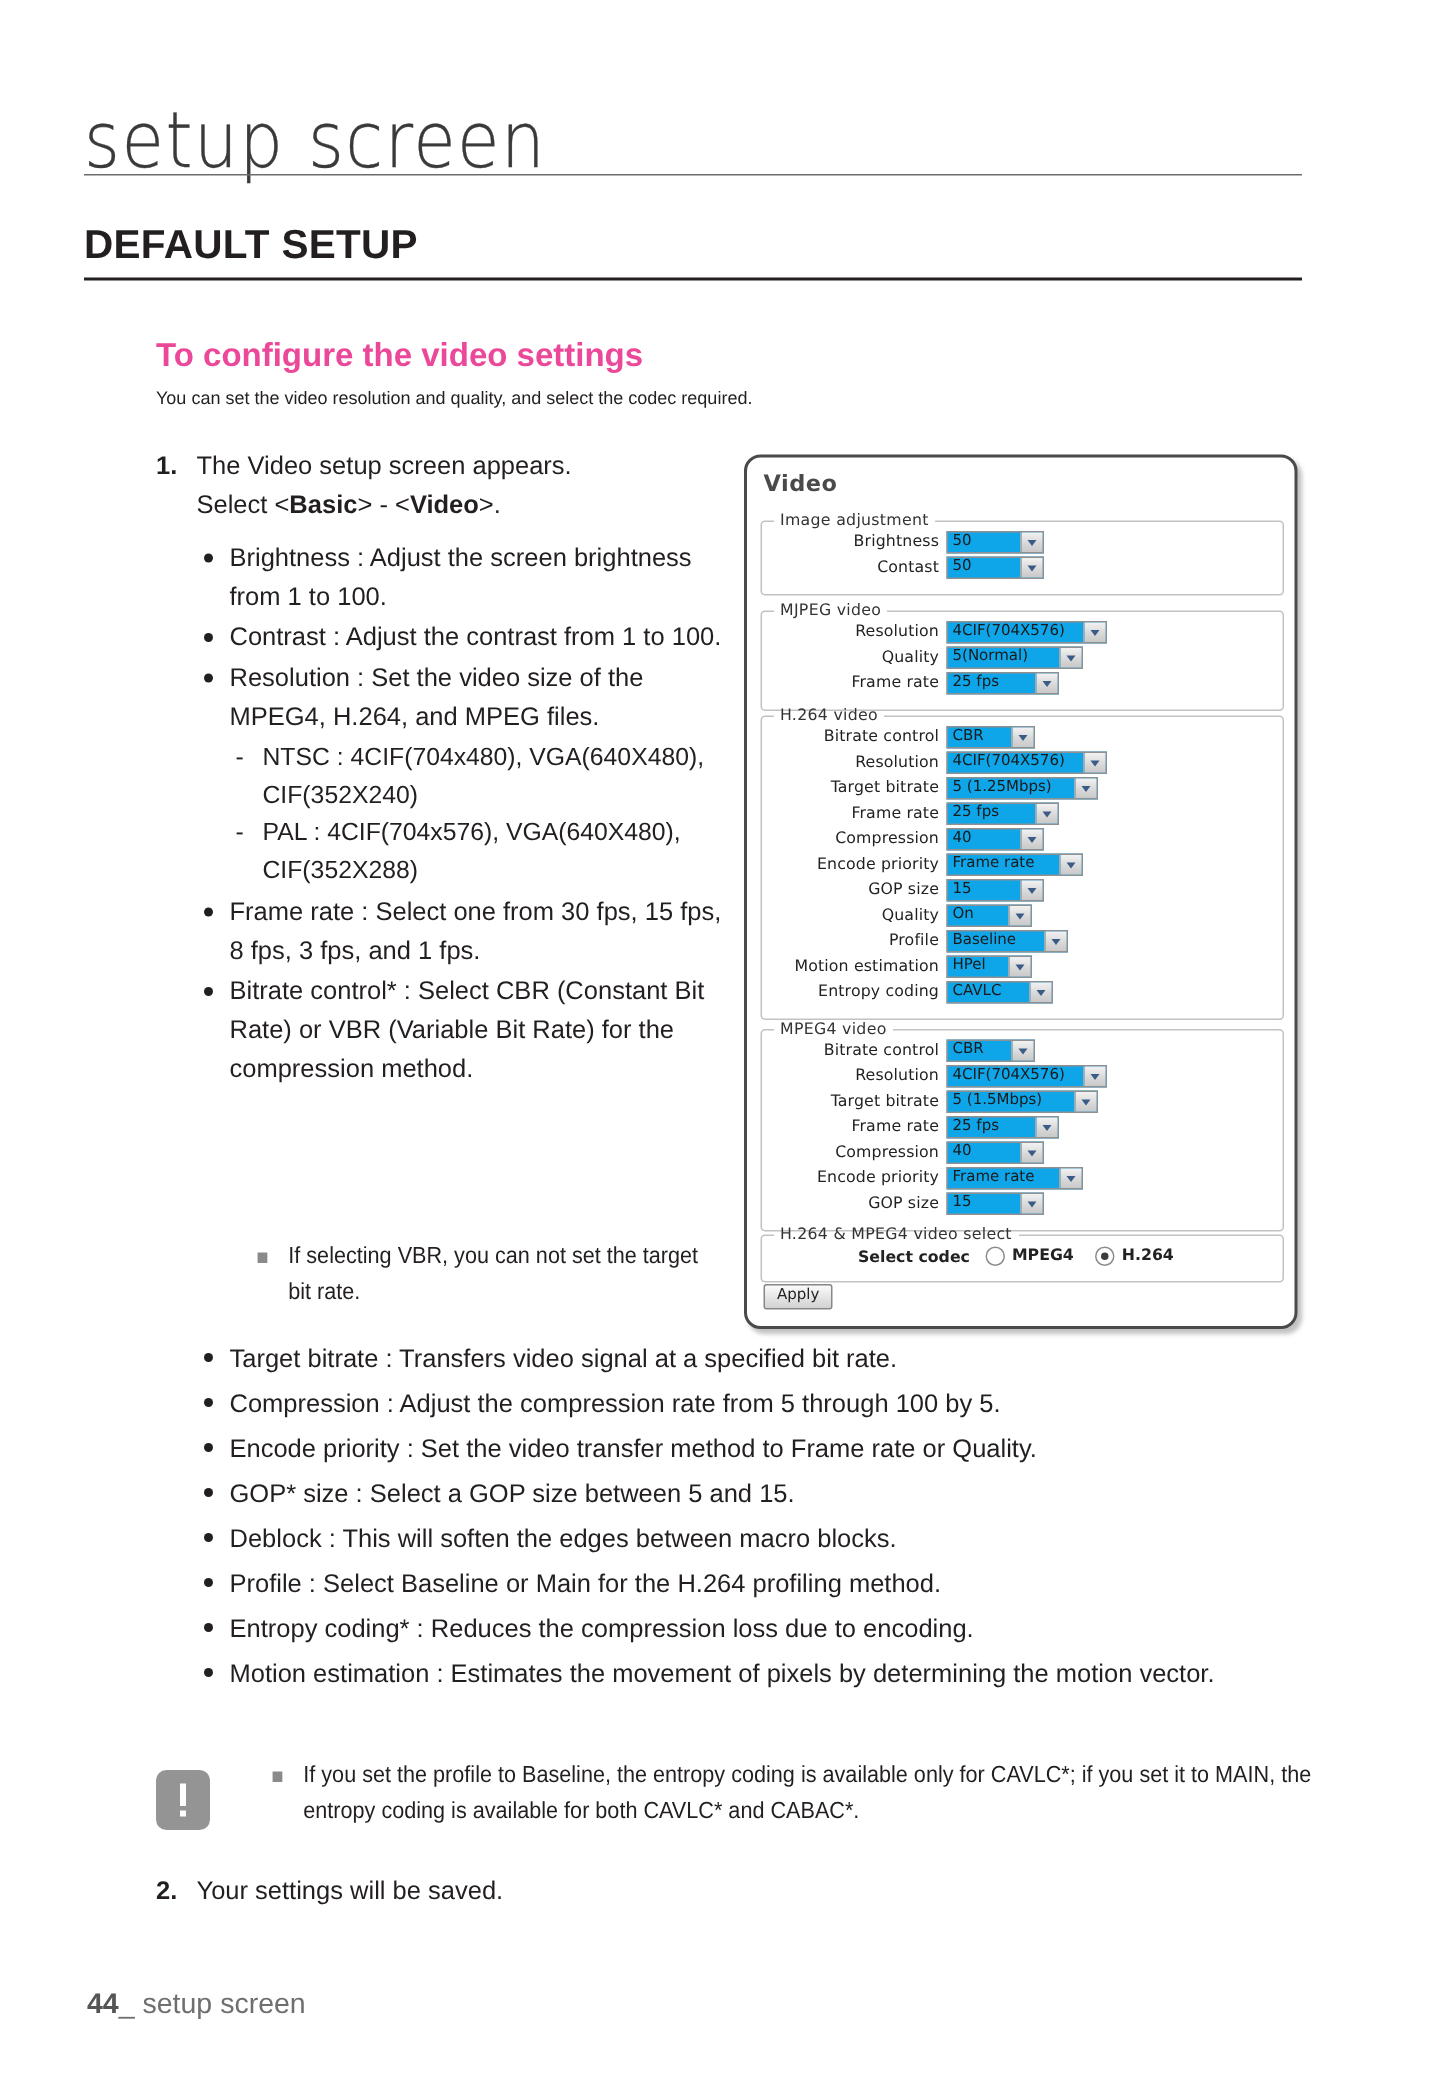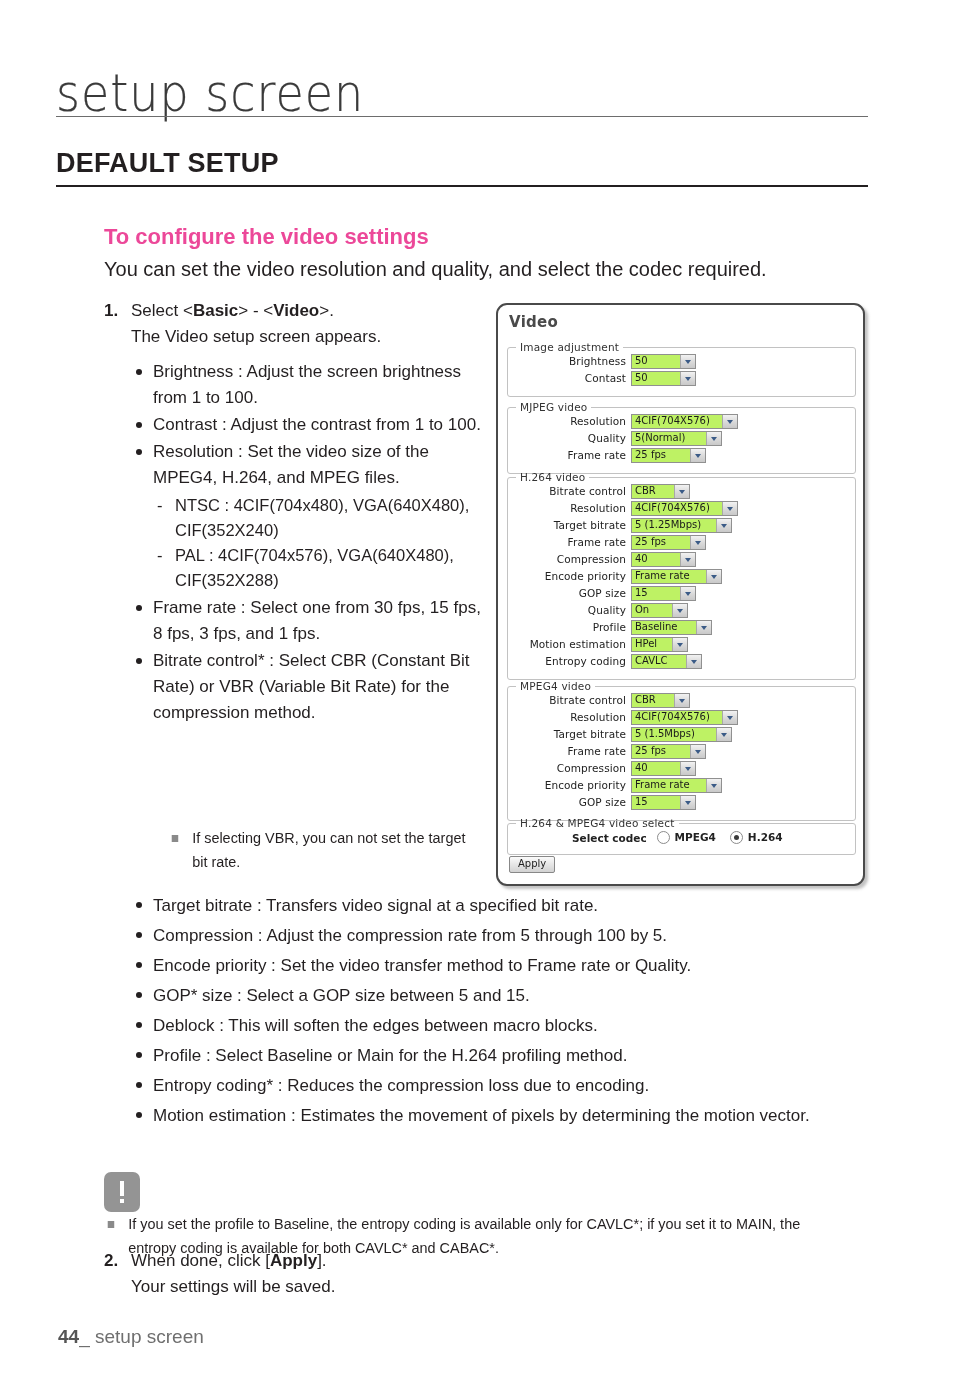--- a/index.html
+++ b/index.html
@@ -68,21 +68,21 @@
     top: 224px;
     font-size: 22px;
     font-weight: 700;
     color: #ec4899;
   }
 
   .intro {
     position: absolute;
     left: 104px;
     top: 258px;
-    font-size: 20px;
+    font-size: 12px;
     color: #231f20;
     white-space: nowrap;
   }
 
   
   .step {
     position: absolute;
     display: flex;
     font-size: 17px;
     line-height: 26px;
@@ -188,22 +188,21 @@
     width: 340px;
   }
 
   
   #callout {
     position: absolute;
     left: 104px;
     top: 1172px;
     width: 780px;
     display: flex;
-    align-items: flex-start;
-    flex-direction: column;
+    align-items: flex-end;
   }
   .warn-icon {
     flex: 0 0 auto;
     width: 36px;
     height: 40px;
     border-radius: 7px;
     background: #949494;
     margin-right: 38px;
     position: relative;
   }
@@ -294,21 +293,21 @@
     padding-right: 5px;
     color: #222222;
     white-space: nowrap;
     letter-spacing: 0.1px;
   }
   
   .sel {
     display: inline-flex;
     align-items: stretch;
     border: 1px solid #909090;
-    background: #bef264;
+    background: #0ea5e9;
     height: 15px;
     box-sizing: border-box;
   }
   .sel .val {
     display: flex;
     align-items: center;
     padding: 0 5px 0 3px;
     font-size: 10px;
     white-space: nowrap;
     color: #1a1a1a;
@@ -397,22 +396,22 @@
 </div>
 
 <div class="section-title">DEFAULT SETUP</div>
 <div class="section-rule"></div>
 <div class="sub-title">To configure the video settings</div>
 <div class="intro">You can set the video resolution and quality, and select the codec required.</div>
 
 <div class="step" id="step1">
   <div class="step-num">1.</div>
   <div class="step-body">
+    <div>The Video setup screen appears.</div>
     <div><span>Select &lt;</span><span class="bold">Basic</span><span>&gt; - &lt;</span><span class="bold">Video</span><span>&gt;.</span></div>
-    <div>The Video setup screen appears.</div>
   </div>
 </div>
 
 <ul class="bl" id="bullets-narrow">
   <li>Brightness : Adjust the screen brightness from 1 to 100.</li>
   <li>Contrast : Adjust the contrast from 1 to 100.</li>
   <li>
     <span>Resolution : Set the video size of the MPEG4, H.264, and MPEG files.</span>
     <ul class="dl">
       <li>NTSC : 4CIF(704x480), VGA(640X480), CIF(352X240)</li>
@@ -444,21 +443,20 @@
     <div class="bang-dot"></div>
   </div>
   <ul class="sq">
     <li>If you set the profile to Baseline, the entropy coding is available only for CAVLC*; if you set it to MAIN, the entropy coding is available for both CAVLC* and CABAC*.</li>
   </ul>
 </div>
 
 <div class="step" id="step2">
   <div class="step-num">2.</div>
   <div class="step-body">
-    <div><span>When done, click [</span><span class="bold">Apply</span><span>].</span></div>
     <div>Your settings will be saved.</div>
   </div>
 </div>
 
 <div id="footer">
   <span class="pg">44</span><span>_</span>
   <span>setup screen</span>
 </div>
 
 <div id="video-panel">

